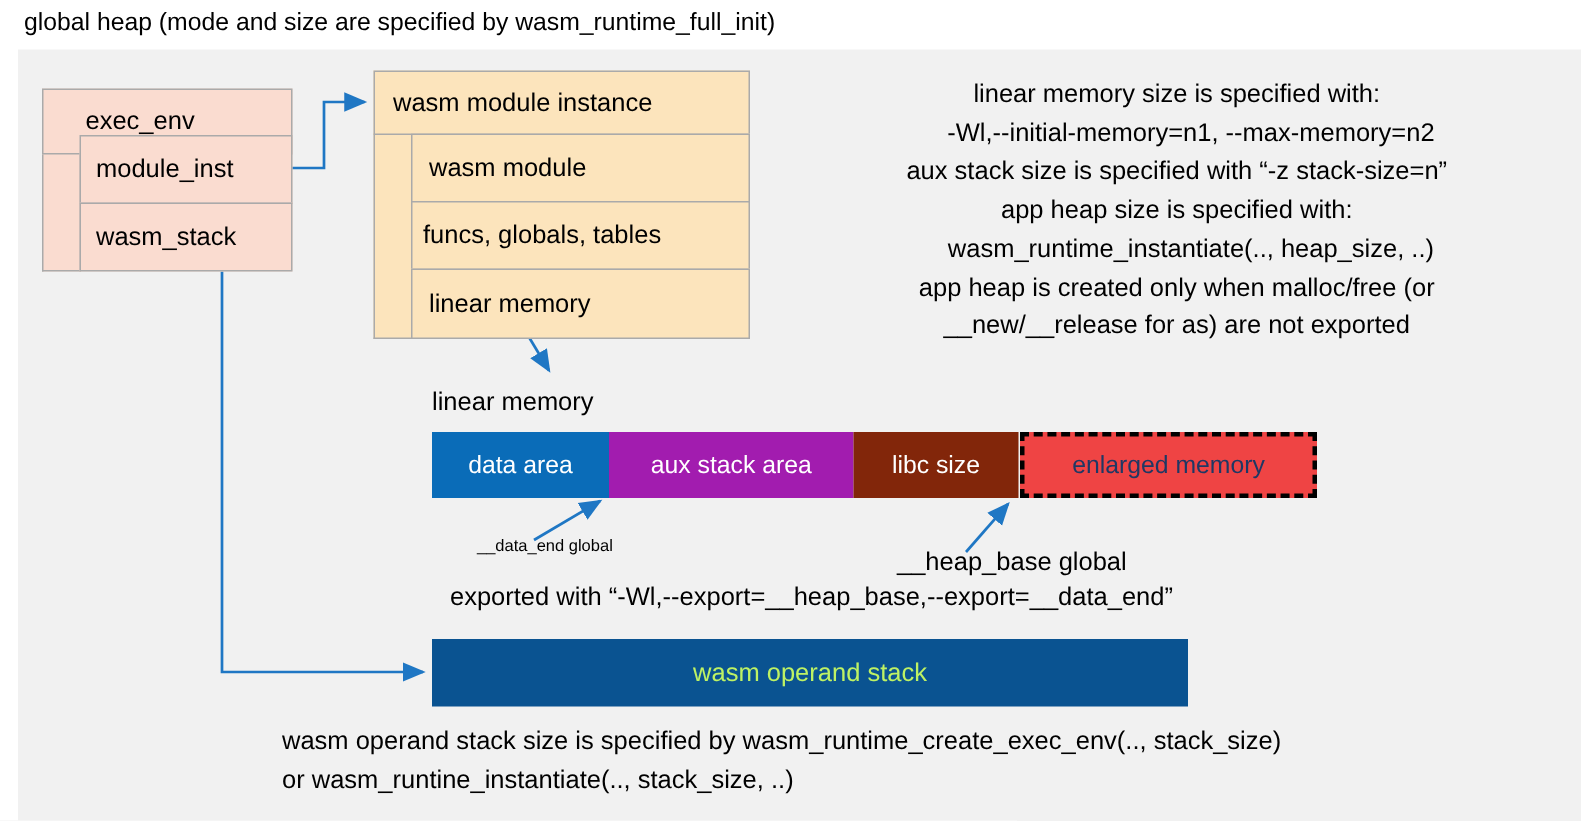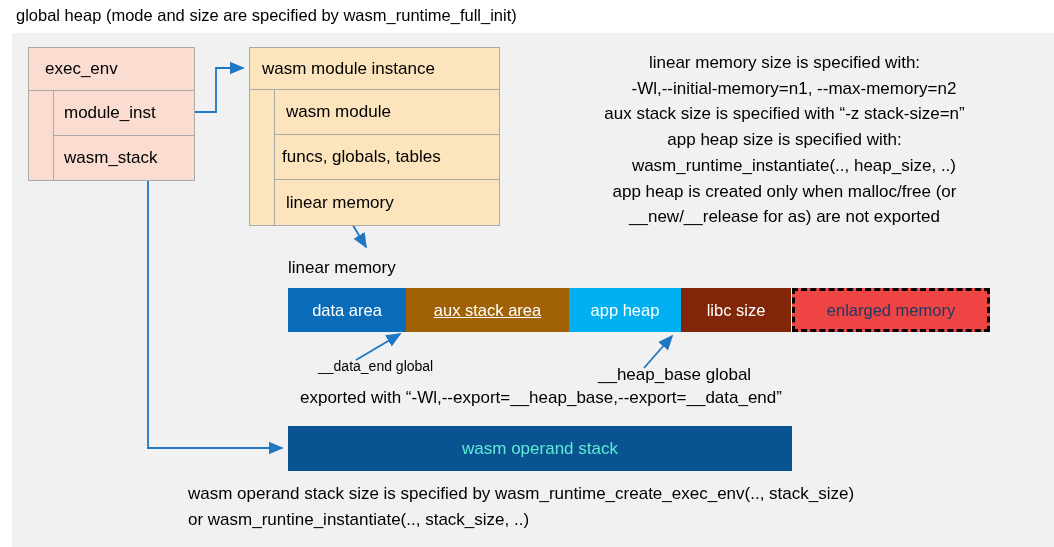--- a/index.html
+++ b/index.html
@@ -27,21 +27,21 @@
   .box{position:absolute;box-sizing:border-box;}
   .brow{
     box-sizing:border-box;
     display:flex;align-items:center;
     font-size:17px;
   }
 
   
   #exec-env-box{left:28px;top:47px;width:167px;height:134px;}
   .pink{background:#fadcd0;border:1px solid #aaaaaa;}
-  #exec-env-head{left:0;top:0;width:167px;height:44px;padding-left:16px;}
+  #exec-env-head{left:0;top:12px;width:167px;height:44px;padding-left:28px;}
   #exec-env-indent{position:absolute;left:0;top:43px;width:26px;height:91px;
     background:#fadcd0;border:1px solid #aaaaaa;border-top:none;box-sizing:border-box;}
   #module-inst-row{left:25px;top:43px;width:142px;height:46px;padding-left:10px;}
   #wasm-stack-row{left:25px;top:88px;width:142px;height:46px;padding-left:10px;}
 
   
   #module-instance-box{left:249px;top:47px;width:251px;height:179px;}
   .peach{background:#fce4bc;border:1px solid #aaaaaa;text-align:right;}
   #mi-head{left:0;top:0;width:251px;height:43px;padding-left:12px;}
   #mi-indent{position:absolute;left:0;top:42px;width:26px;height:137px;
@@ -68,28 +68,28 @@
     display:flex;align-items:center;justify-content:center;
     color:#ffffff;font-size:16.5px;white-space:nowrap;
   }
   .seg.enlarged{
     background:#ef4444;color:#1f3864;
     border:3px dashed #000000;
     margin-left:1px;
   }
 
   
-  #ann-data-end{position:absolute;left:318px;top:358px;font-size:14px;}
+  #ann-data-end{position:absolute;left:318px;top:358px;font-size:11px;}
   #ann-heap-base{position:absolute;left:598px;top:365px;font-size:17px;}
   #ann-exported{position:absolute;left:300px;top:388px;font-size:17px;white-space:nowrap;}
 
   
   #operand-stack{
     position:absolute;left:288px;top:426px;width:504px;height:45px;
-    background:#0a5391;color:#5eead4;font-size:17px;
+    background:#0a5391;color:#bef264;font-size:17px;
     display:flex;align-items:center;justify-content:center;
   }
 
   
   #bottom-text{
     position:absolute;left:188px;top:481px;width:860px;
     font-size:17px;line-height:26px;white-space:pre;color:#000;
   }
 
   svg.wires{position:absolute;left:0;top:0;width:1054px;height:547px;pointer-events:none;}
@@ -140,22 +140,21 @@
     -Wl,--initial-memory=n1, --max-memory=n2
 aux stack size is specified with “-z stack-size=n”
 app heap size is specified with:
     wasm_runtime_instantiate(.., heap_size, ..)
 app heap is created only when malloc/free (or
 __new/__release for as) are not exported</div>
 
   <div id="linear-memory-label">linear memory</div>
   <div id="memory-bar">
       <div class="seg" style="width: 118px; background: rgb(10, 108, 184);">data area</div>
-      <div class="seg" style="width: 163px; background: #a16207; text-decoration: underline;">aux stack area</div>
-      <div class="seg" style="width: 112px; background: rgb(0, 176, 240);">app heap</div>
+      <div class="seg" style="width: 163px; background: #a21caf;">aux stack area</div>
       <div class="seg" style="width: 110px; background: rgb(130, 38, 10);">libc size</div>
       <div class="seg enlarged" style="width: 198px;">enlarged memory</div>
     </div>
 
   <div id="ann-data-end">__data_end global</div>
   <div id="ann-heap-base">__heap_base global</div>
   <div id="ann-exported">exported with “-Wl,--export=__heap_base,--export=__data_end”</div>
 
   <div id="operand-stack" style="background: rgb(10, 83, 145);">wasm operand stack</div>
 

